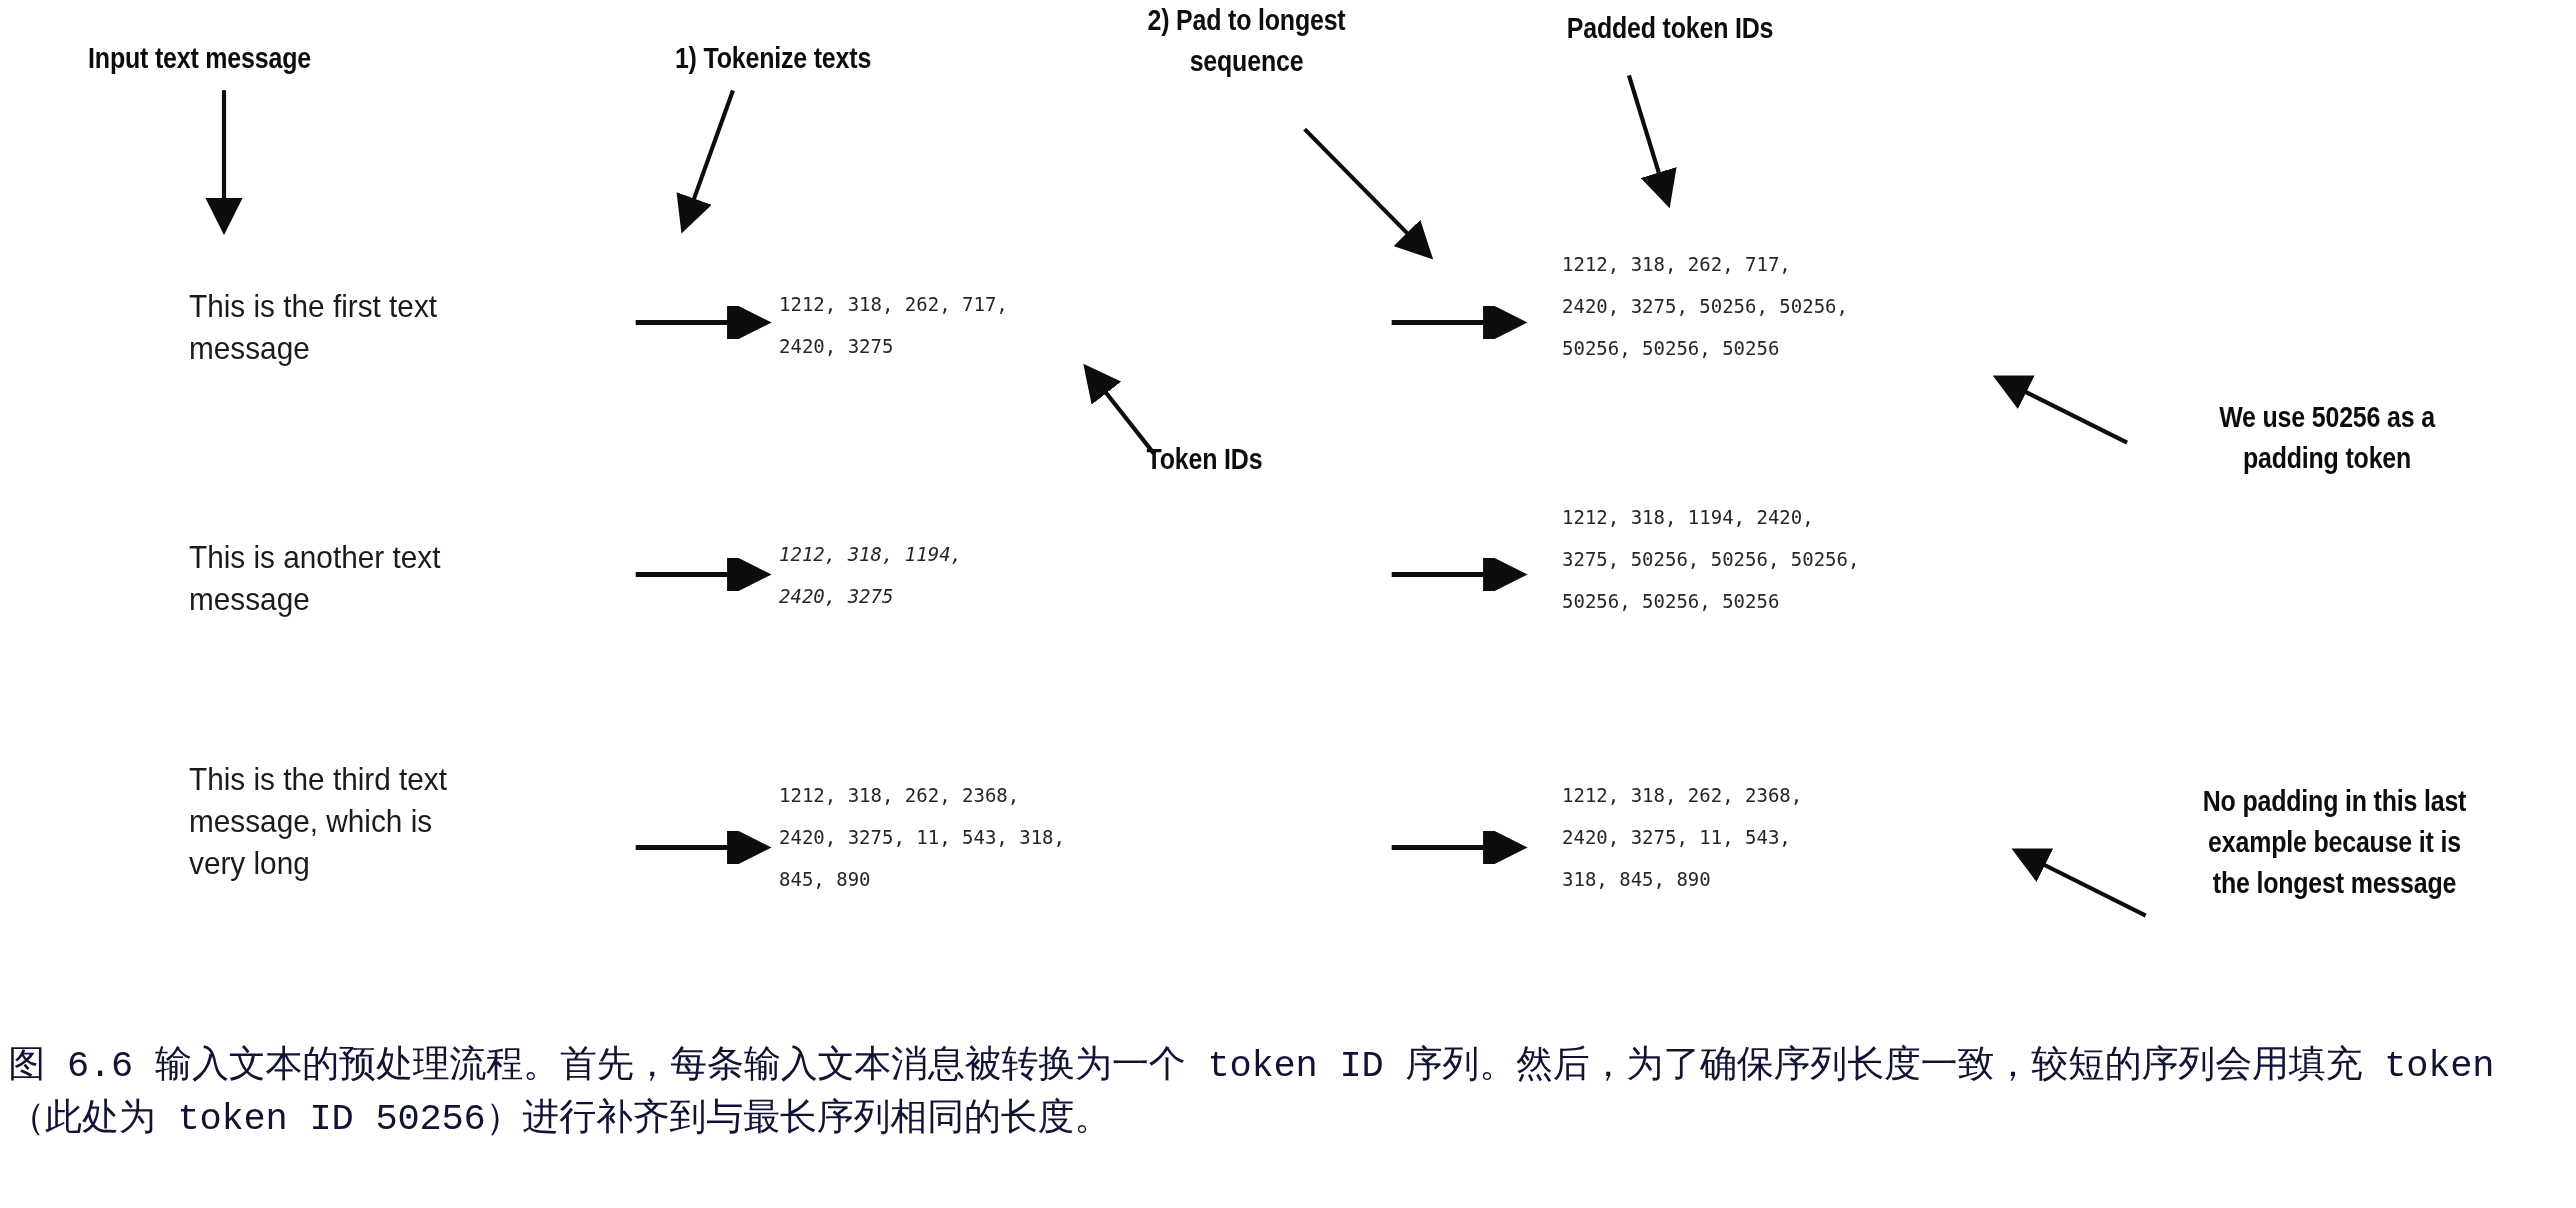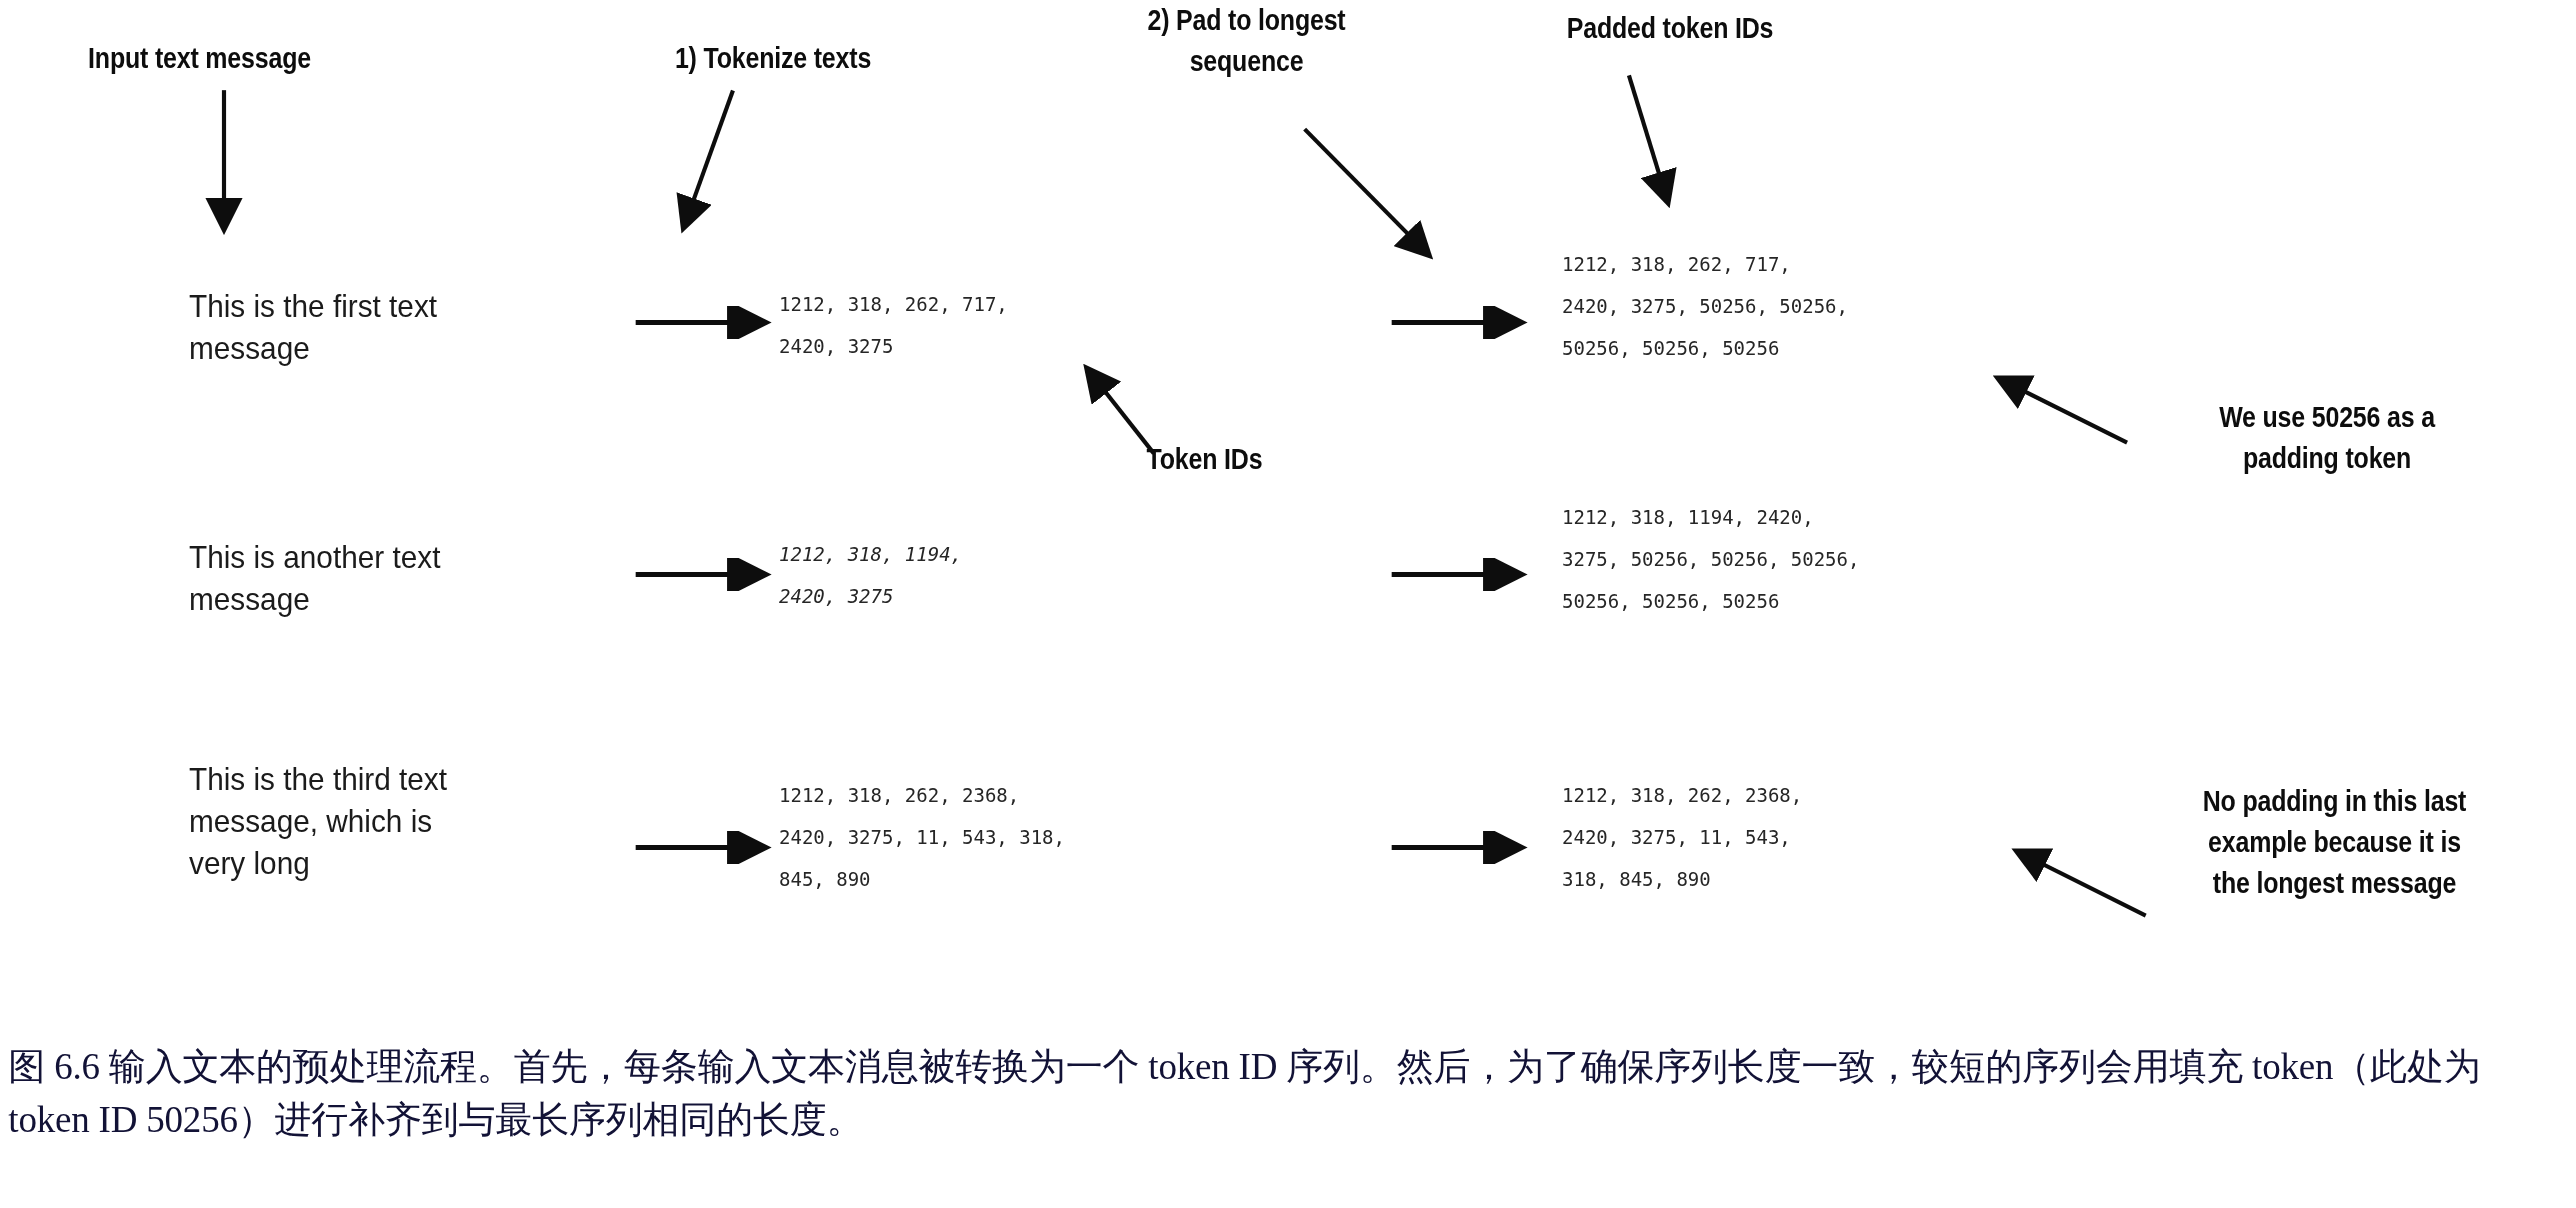--- a/index.html
+++ b/index.html
@@ -67,21 +67,21 @@
   
   .parrow { position: absolute; }
   .parrow svg { display: block; overflow: visible; }
 
   
   .caption {
     position: absolute;
     left: 8.3px;
     top: 1040px;
     width: 2559px;
-    font-family: Liberation Serif, serif;
+    font-family: Liberation Mono, monospace;
     font-size: 37px;
     line-height: 53px;
     color: #121236;
     letter-spacing: -0.2px;
   }
 </style>
 </head>
 <body>
 
 <div class="abs hdr" style="left:50px; top:38px; width:299px;">Input text message</div>

